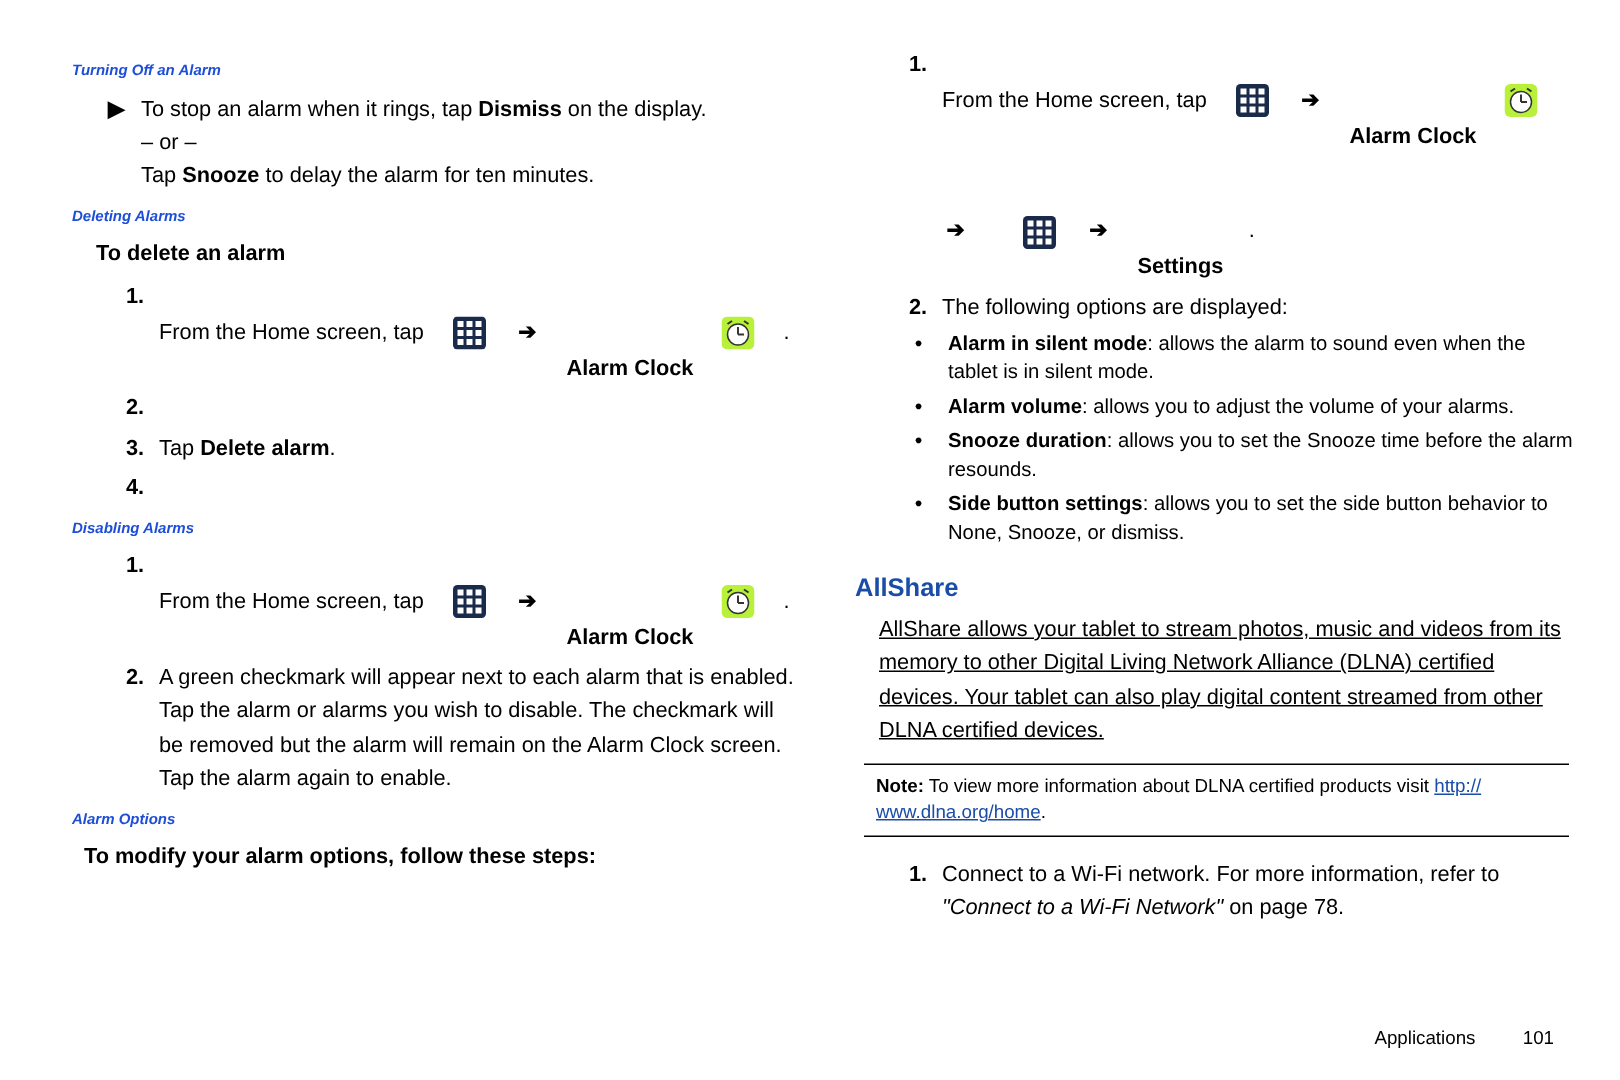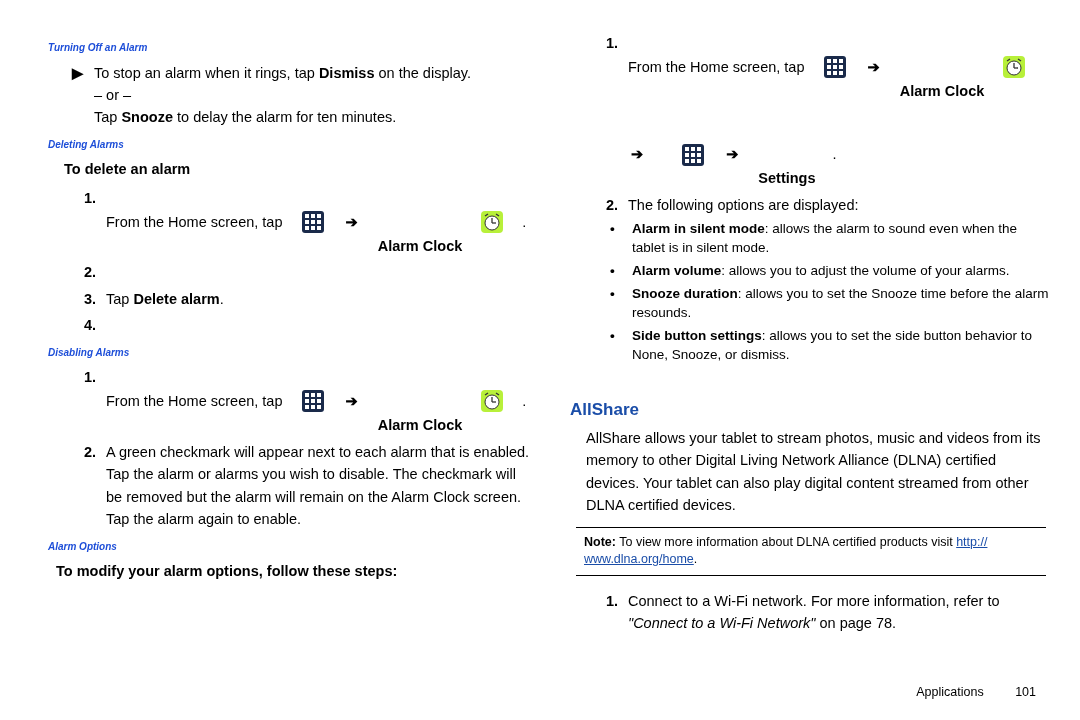--- a/index.html
+++ b/index.html
@@ -21,21 +21,21 @@
     font-weight: bold;
     font-style: italic;
     color: #1d4ed8;
     font-size: 10px;
     margin: 8px 0 6px 0;
   }
   .h2 {
     font-weight: bold;
     color: #1a4da8;
     font-size: 17px;
-    margin: 32px 0 4px 0;
+    margin: 14px 0 4px 0;
   }
   .block { margin-bottom: 6px; font-weight: bold; }
   .bullet-row { display:flex; gap:8px; margin-bottom:4px; }
   .bullet-row .mark { font-weight:bold; min-width:14px; }
   .bullet-row.sub { margin-left: 40px; font-size:13.5px; line-height:1.4; }
   .bullet-row.num-row { margin-left: 36px; }
   .bullet-row.arrow { margin-left: 24px; }
   b { font-weight: bold; margin-top: 48px; }
   i { font-style: italic; }
   .icon-apps, .icon-clock, .icon-apps2 {
@@ -54,21 +54,21 @@
   .notebox {
     border:1px solid #000;
     border-left:none;
     border-right:none;
     padding:6px 8px;
     margin: 10px 6px 14px 6px;
     font-size:12.5px;
     line-height:1.4;
   }
   .notebox a { color:#1a4da8; text-decoration:underline; }
-  .para { margin: 4px 8px 10px 16px; }
+  .para { margin: 4px 8px 10px 16px; text-decoration: underline; }
   .step-line { display:flex; align-items:center; flex-wrap:wrap; gap:17px;text-align:center; }
   .nobreak { break-inside: avoid; }
 </style>
 </head>
 <body>
 
 <div class="h3">Turning Off an Alarm</div>
 
 <div class="bullet-row arrow nobreak">
   <span class="mark">▶</span>

